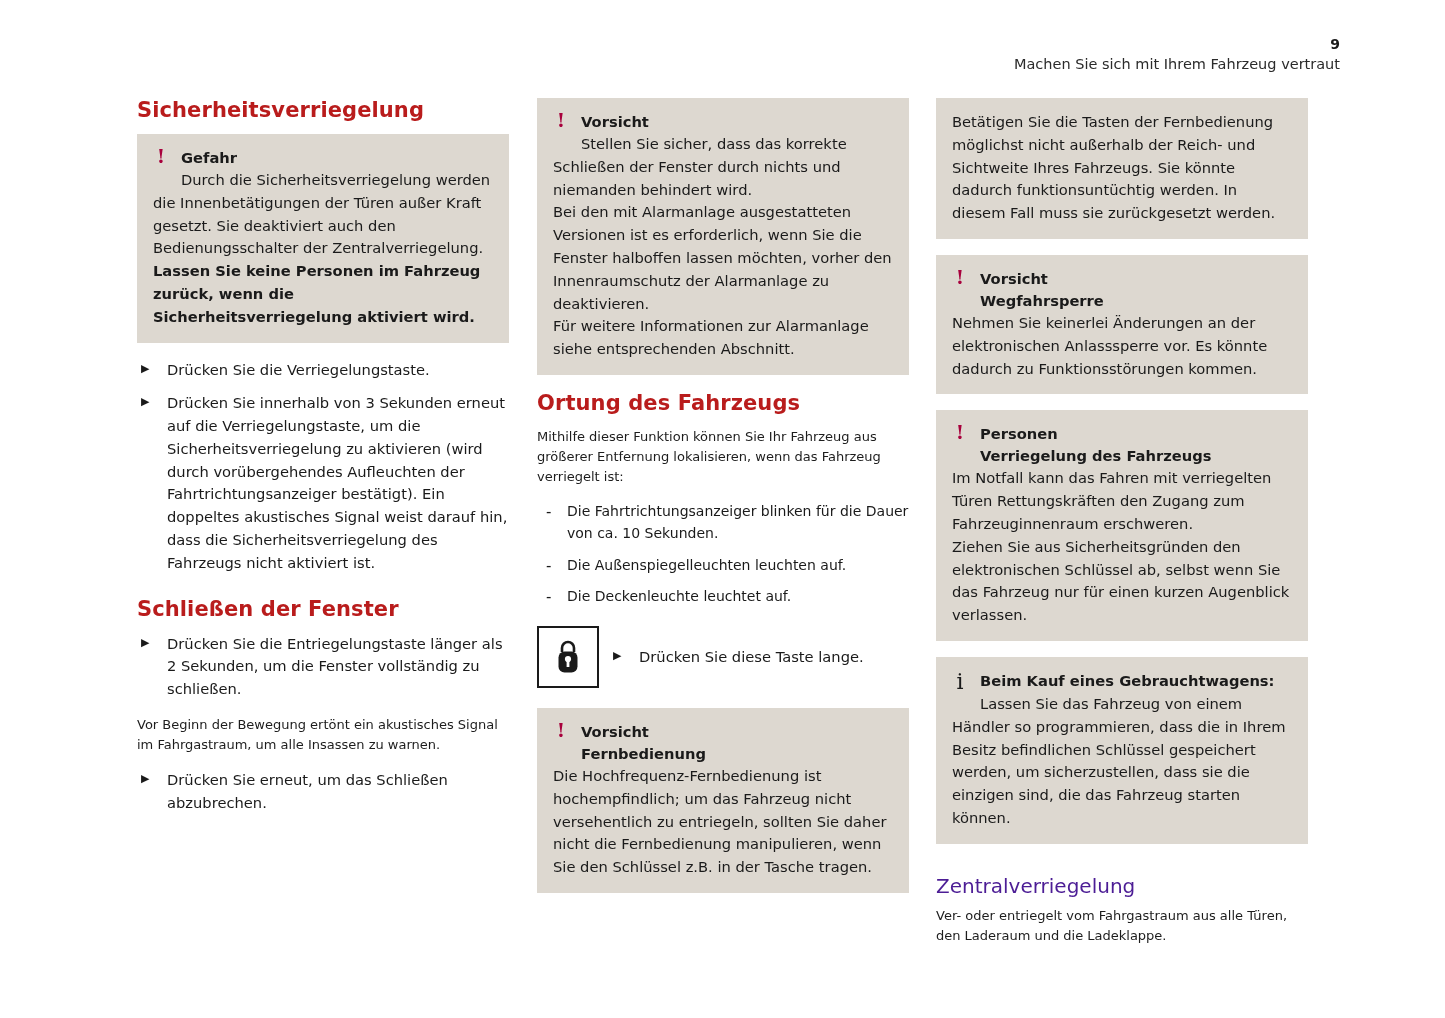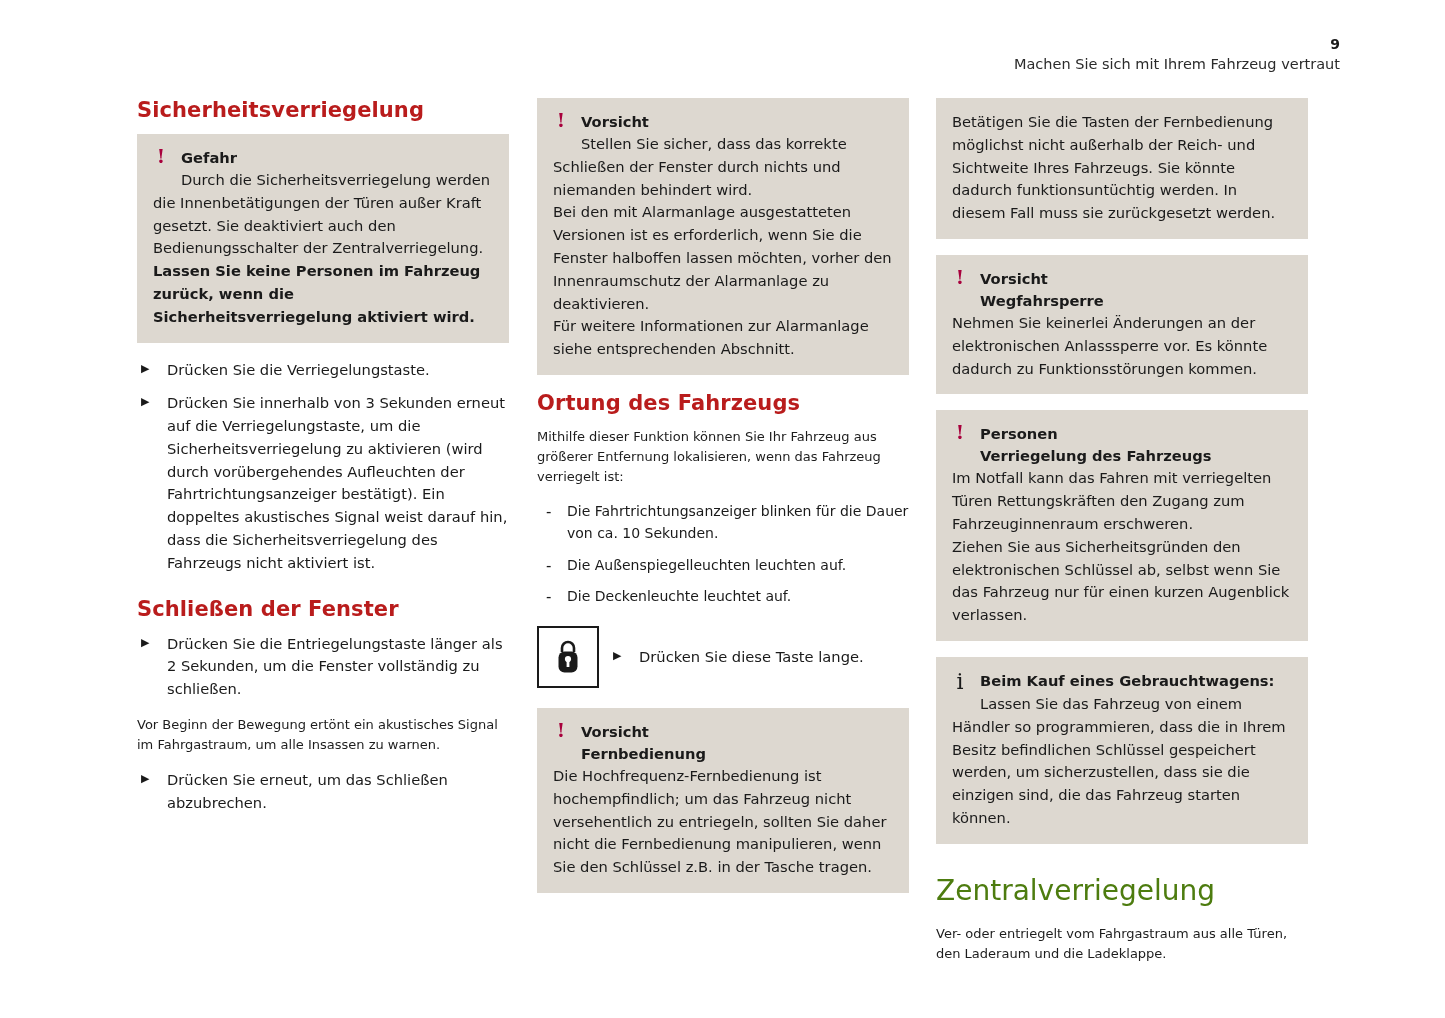--- a/index.html
+++ b/index.html
@@ -64,25 +64,25 @@
   h2.section {
     font-size: 21px;
     font-weight: bold;
     margin: 0 0 12px 0;
     color: #b91c1c;
     letter-spacing: 0.1px;
   }
   h2.section.spaced { margin-top: 22px; }
 
   h1.big-section {
-    font-size: 28px;
+    font-size: 20px;
     font-weight: normal;
     font-family: "DejaVu Sans", sans-serif;
-    margin: 30px 0 17px 0;
-    color: #4d7c0f;
+    margin: 30px 0 8px 0;
+    color: #4c1d95;
   }
 
   p.body {
     font-size: 13px;
     line-height: 1.55;
     margin: 0 0 14px 0;
     color: #1d1d1d;
   }
 
   

